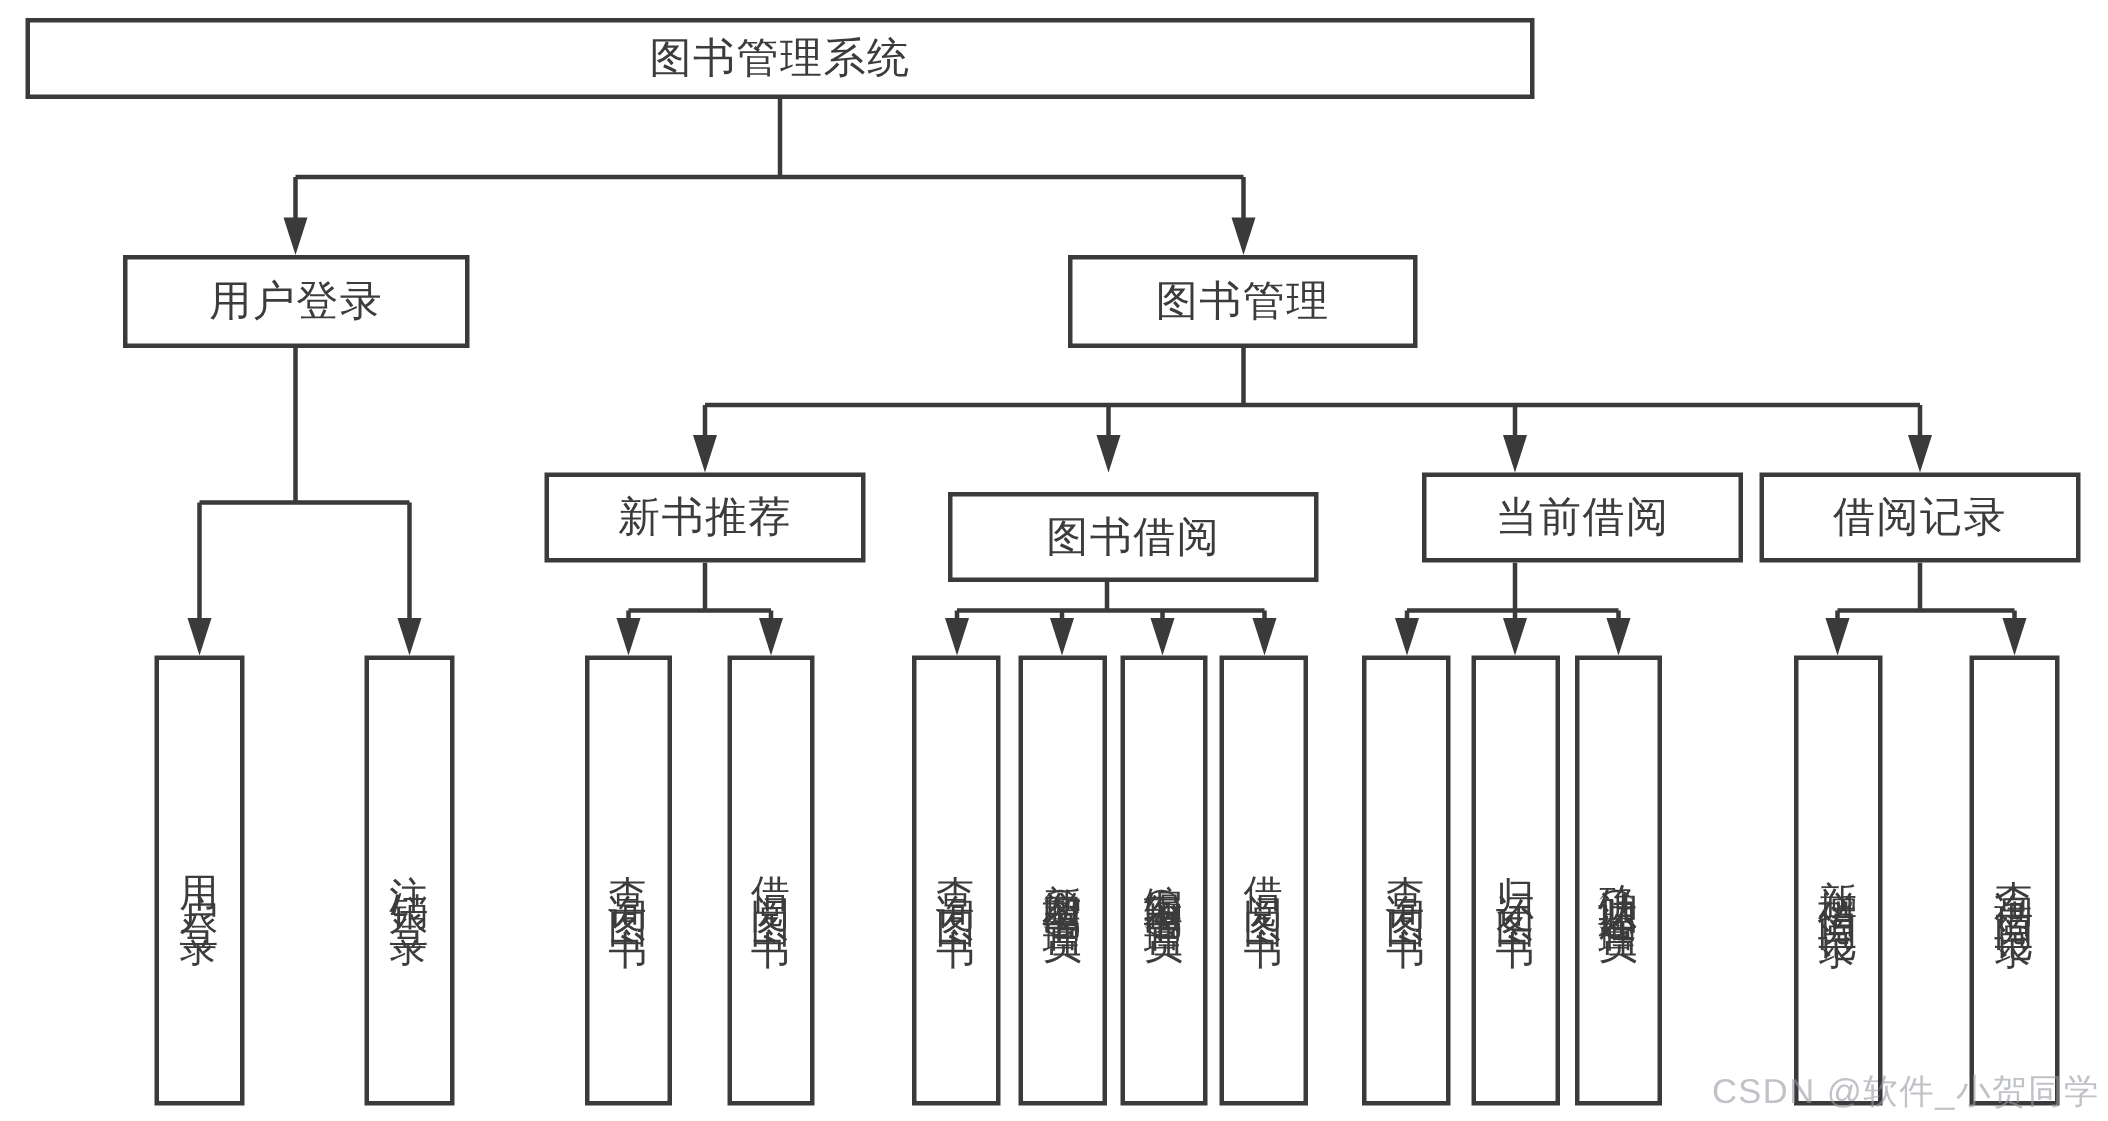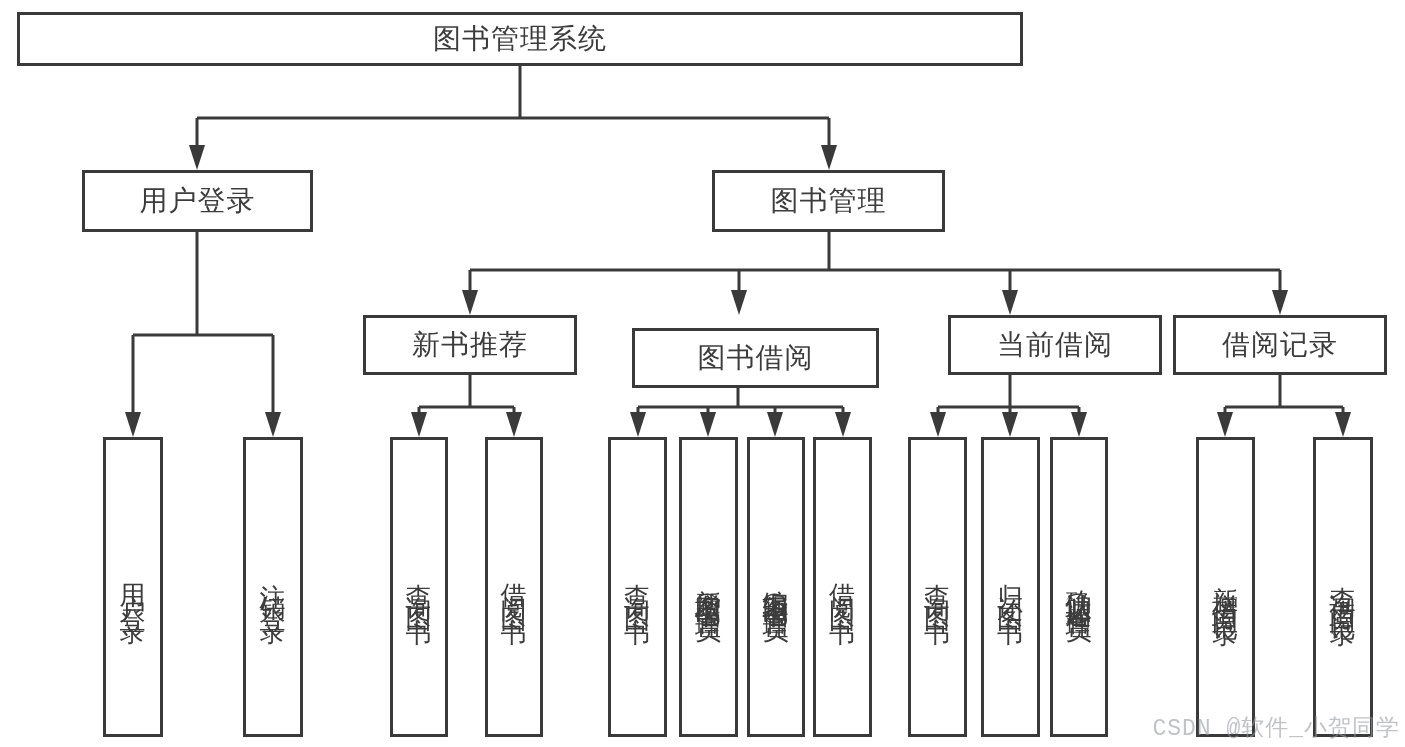--- a/index.html
+++ b/index.html
@@ -44,21 +44,20 @@
   .l-b-borrow {left:813px;width:59px;}
   .l-c-query  {left:908px;width:59px;}
   .l-c-return {left:981px;width:59px;}
   .l-c-confirm{left:1050px;width:58px;}
   .l-r-add    {left:1196px;width:59px;}
   .l-r-query  {left:1313px;width:60px;}
   .watermark{
     position:absolute;right:5px;top:712px;
     font-size:23px;letter-spacing:1px;white-space:nowrap;
     color:rgba(148,153,160,0.60);
-    font-family:Liberation Mono, monospace;
   }
 </style>
 </head>
 <body>
 
 <div class="stage">
 
   <svg class="connectors" width="1405" height="747" viewBox="0 0 1405 747">
     <g stroke="#3a3a3a" stroke-width="3" fill="none">
       <path d="M520 66V118 M197 118H829 M197 118V147 M829 118V147"></path>

